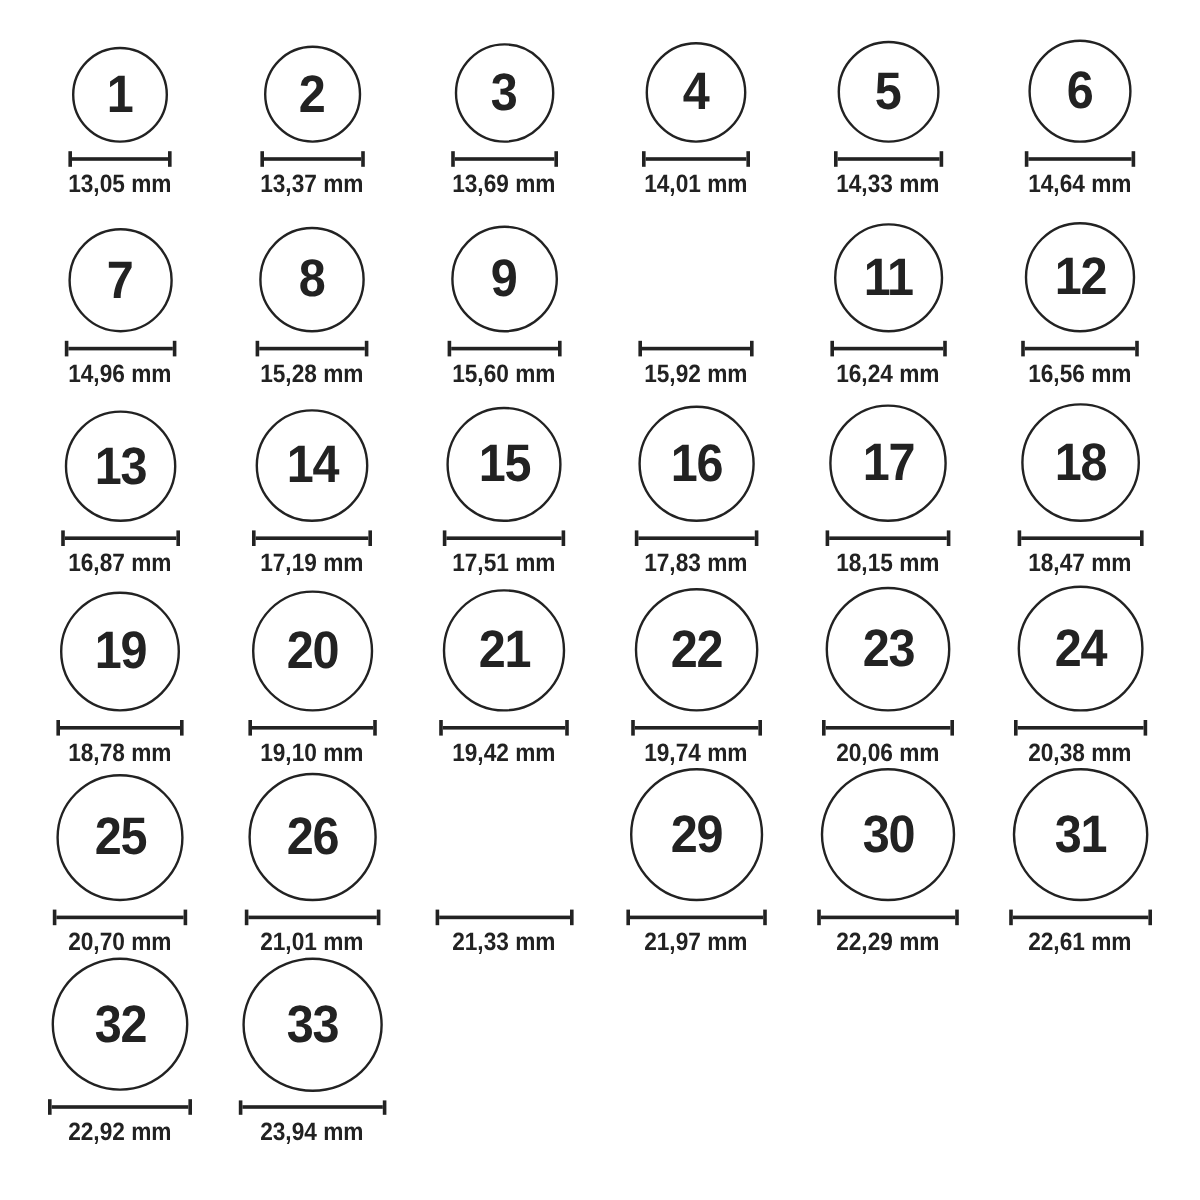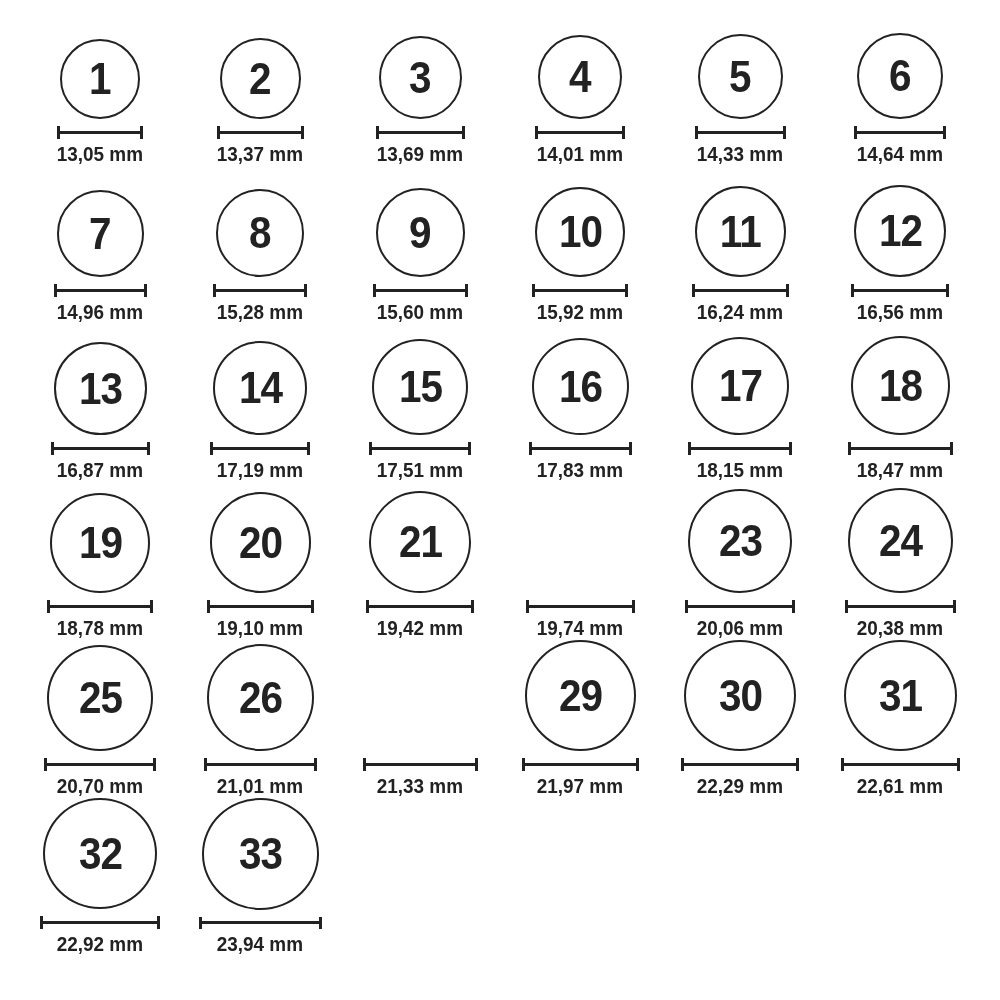--- a/index.html
+++ b/index.html
@@ -145,23 +145,20 @@
 
   <div class="cell">
     <div class="circle" style="width: 89px; height: 89px;">
       <span class="num">9</span>
     </div>
     <div class="measure" style="width: 95px;"></div>
     <div class="label">15,60 mm</div>
   </div>
 
   <div class="cell">
-    <div class="circle" style="width: 90px; height: 90px;">
-      <span class="num">10</span>
-    </div>
     <div class="measure" style="width: 96px;"></div>
     <div class="label">15,92 mm</div>
   </div>
 
   <div class="cell">
     <div class="circle" style="width: 91px; height: 91px; text-align: center;">
       <span class="num">11</span>
     </div>
     <div class="measure" style="width: 97px;"></div>
     <div class="label">16,24 mm</div>
@@ -241,20 +238,23 @@
 
   <div class="cell">
     <div class="circle" style="width: 102px; height: 102px;">
       <span class="num">21</span>
     </div>
     <div class="measure" style="width: 108px;"></div>
     <div class="label">19,42 mm</div>
   </div>
 
   <div class="cell">
+    <div class="circle" style="width: 103px; height: 103px;">
+      <span class="num">22</span>
+    </div>
     <div class="measure" style="width: 109px;"></div>
     <div class="label">19,74 mm</div>
   </div>
 
   <div class="cell">
     <div class="circle" style="width: 104px; height: 104px;">
       <span class="num">23</span>
     </div>
     <div class="measure" style="width: 110px;"></div>
     <div class="label">20,06 mm</div>

